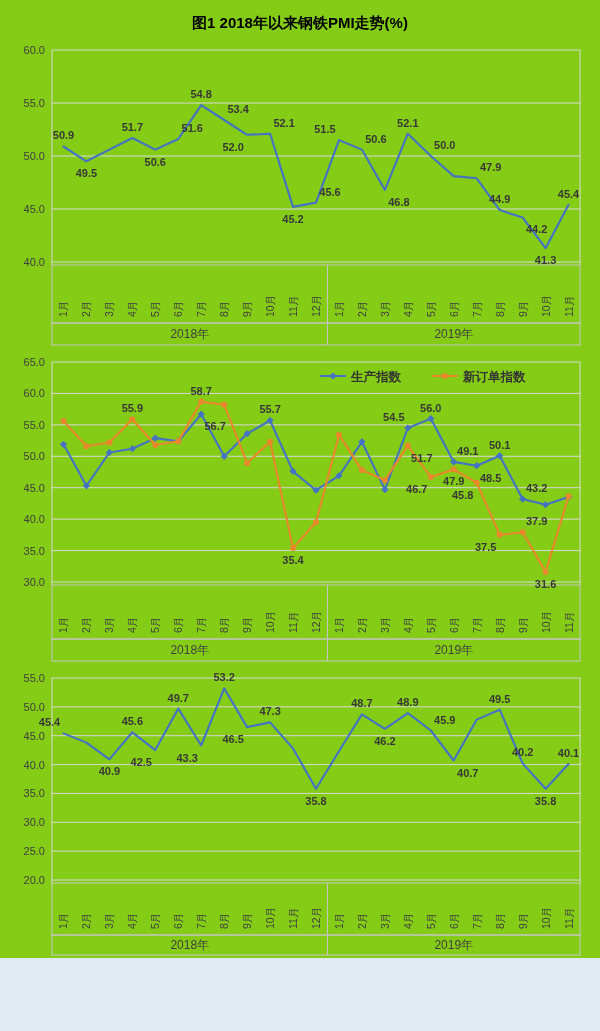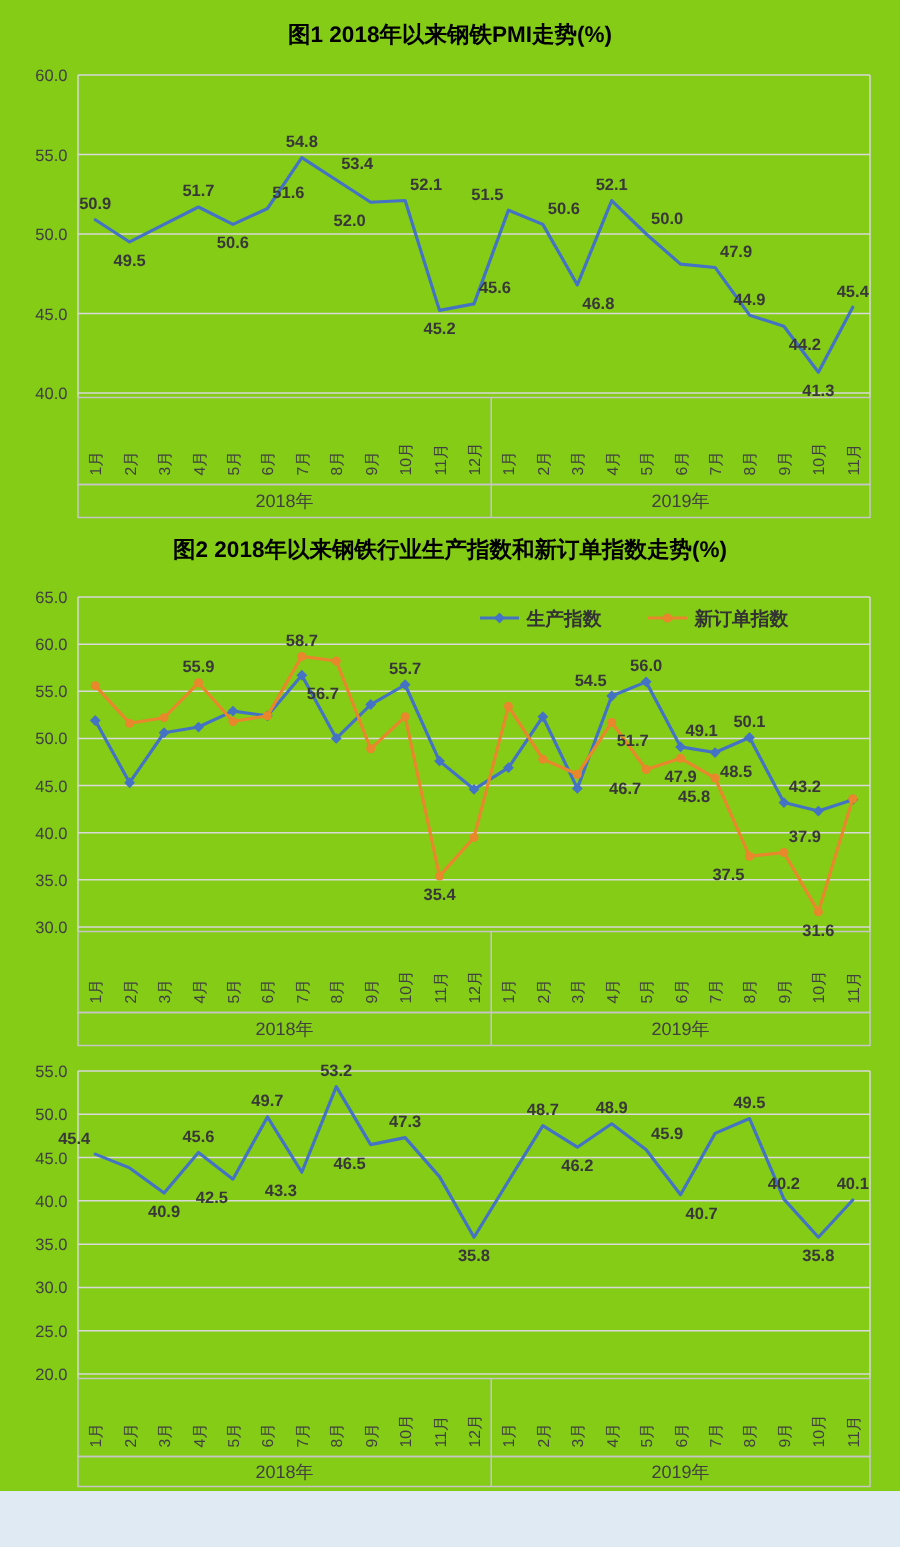--- a/index.html
+++ b/index.html
@@ -90,21 +90,20 @@
         <text x="490.69565217391306" y="131.26000000000002" text-anchor="middle" font-size="11" font-weight="700" fill="#383838">47.9</text>
         <text x="499.6521739130435" y="163.06" text-anchor="middle" font-size="11" font-weight="700" fill="#383838">44.9</text>
         <text x="536.608695652174" y="193.47999999999996" text-anchor="middle" font-size="11" font-weight="700" fill="#383838">44.2</text>
         <text x="545.5652173913044" y="224.22000000000003" text-anchor="middle" font-size="11" font-weight="700" fill="#383838">41.3</text>
         <text x="568.5217391304348" y="157.76000000000002" text-anchor="middle" font-size="11" font-weight="700" fill="#383838">45.4</text>
       </g>
     </svg>
 </div>
 
 <div class="card" id="card2">
-  <div class="chart-title" id="title2">图2 2018年以来钢铁行业生产指数和新订单指数走势(%)</div>
   <svg viewBox="0 0 600 316" width="600" height="316">
       <g>
         <line x1="52" y1="234" x2="580" y2="234" stroke="#d9d9d9" stroke-width="1"></line>
         <text x="45" y="238" text-anchor="end" font-size="11" fill="#404040">30.0</text>
         <line x1="52" y1="202.57142857142858" x2="580" y2="202.57142857142858" stroke="#d9d9d9" stroke-width="1"></line>
         <text x="45" y="206.57142857142858" text-anchor="end" font-size="11" fill="#404040">35.0</text>
         <line x1="52" y1="171.14285714285714" x2="580" y2="171.14285714285714" stroke="#d9d9d9" stroke-width="1"></line>
         <text x="45" y="175.14285714285714" text-anchor="end" font-size="11" fill="#404040">40.0</text>
         <line x1="52" y1="139.71428571428572" x2="580" y2="139.71428571428572" stroke="#d9d9d9" stroke-width="1"></line>
         <text x="45" y="143.71428571428572" text-anchor="end" font-size="11" fill="#404040">45.0</text>

